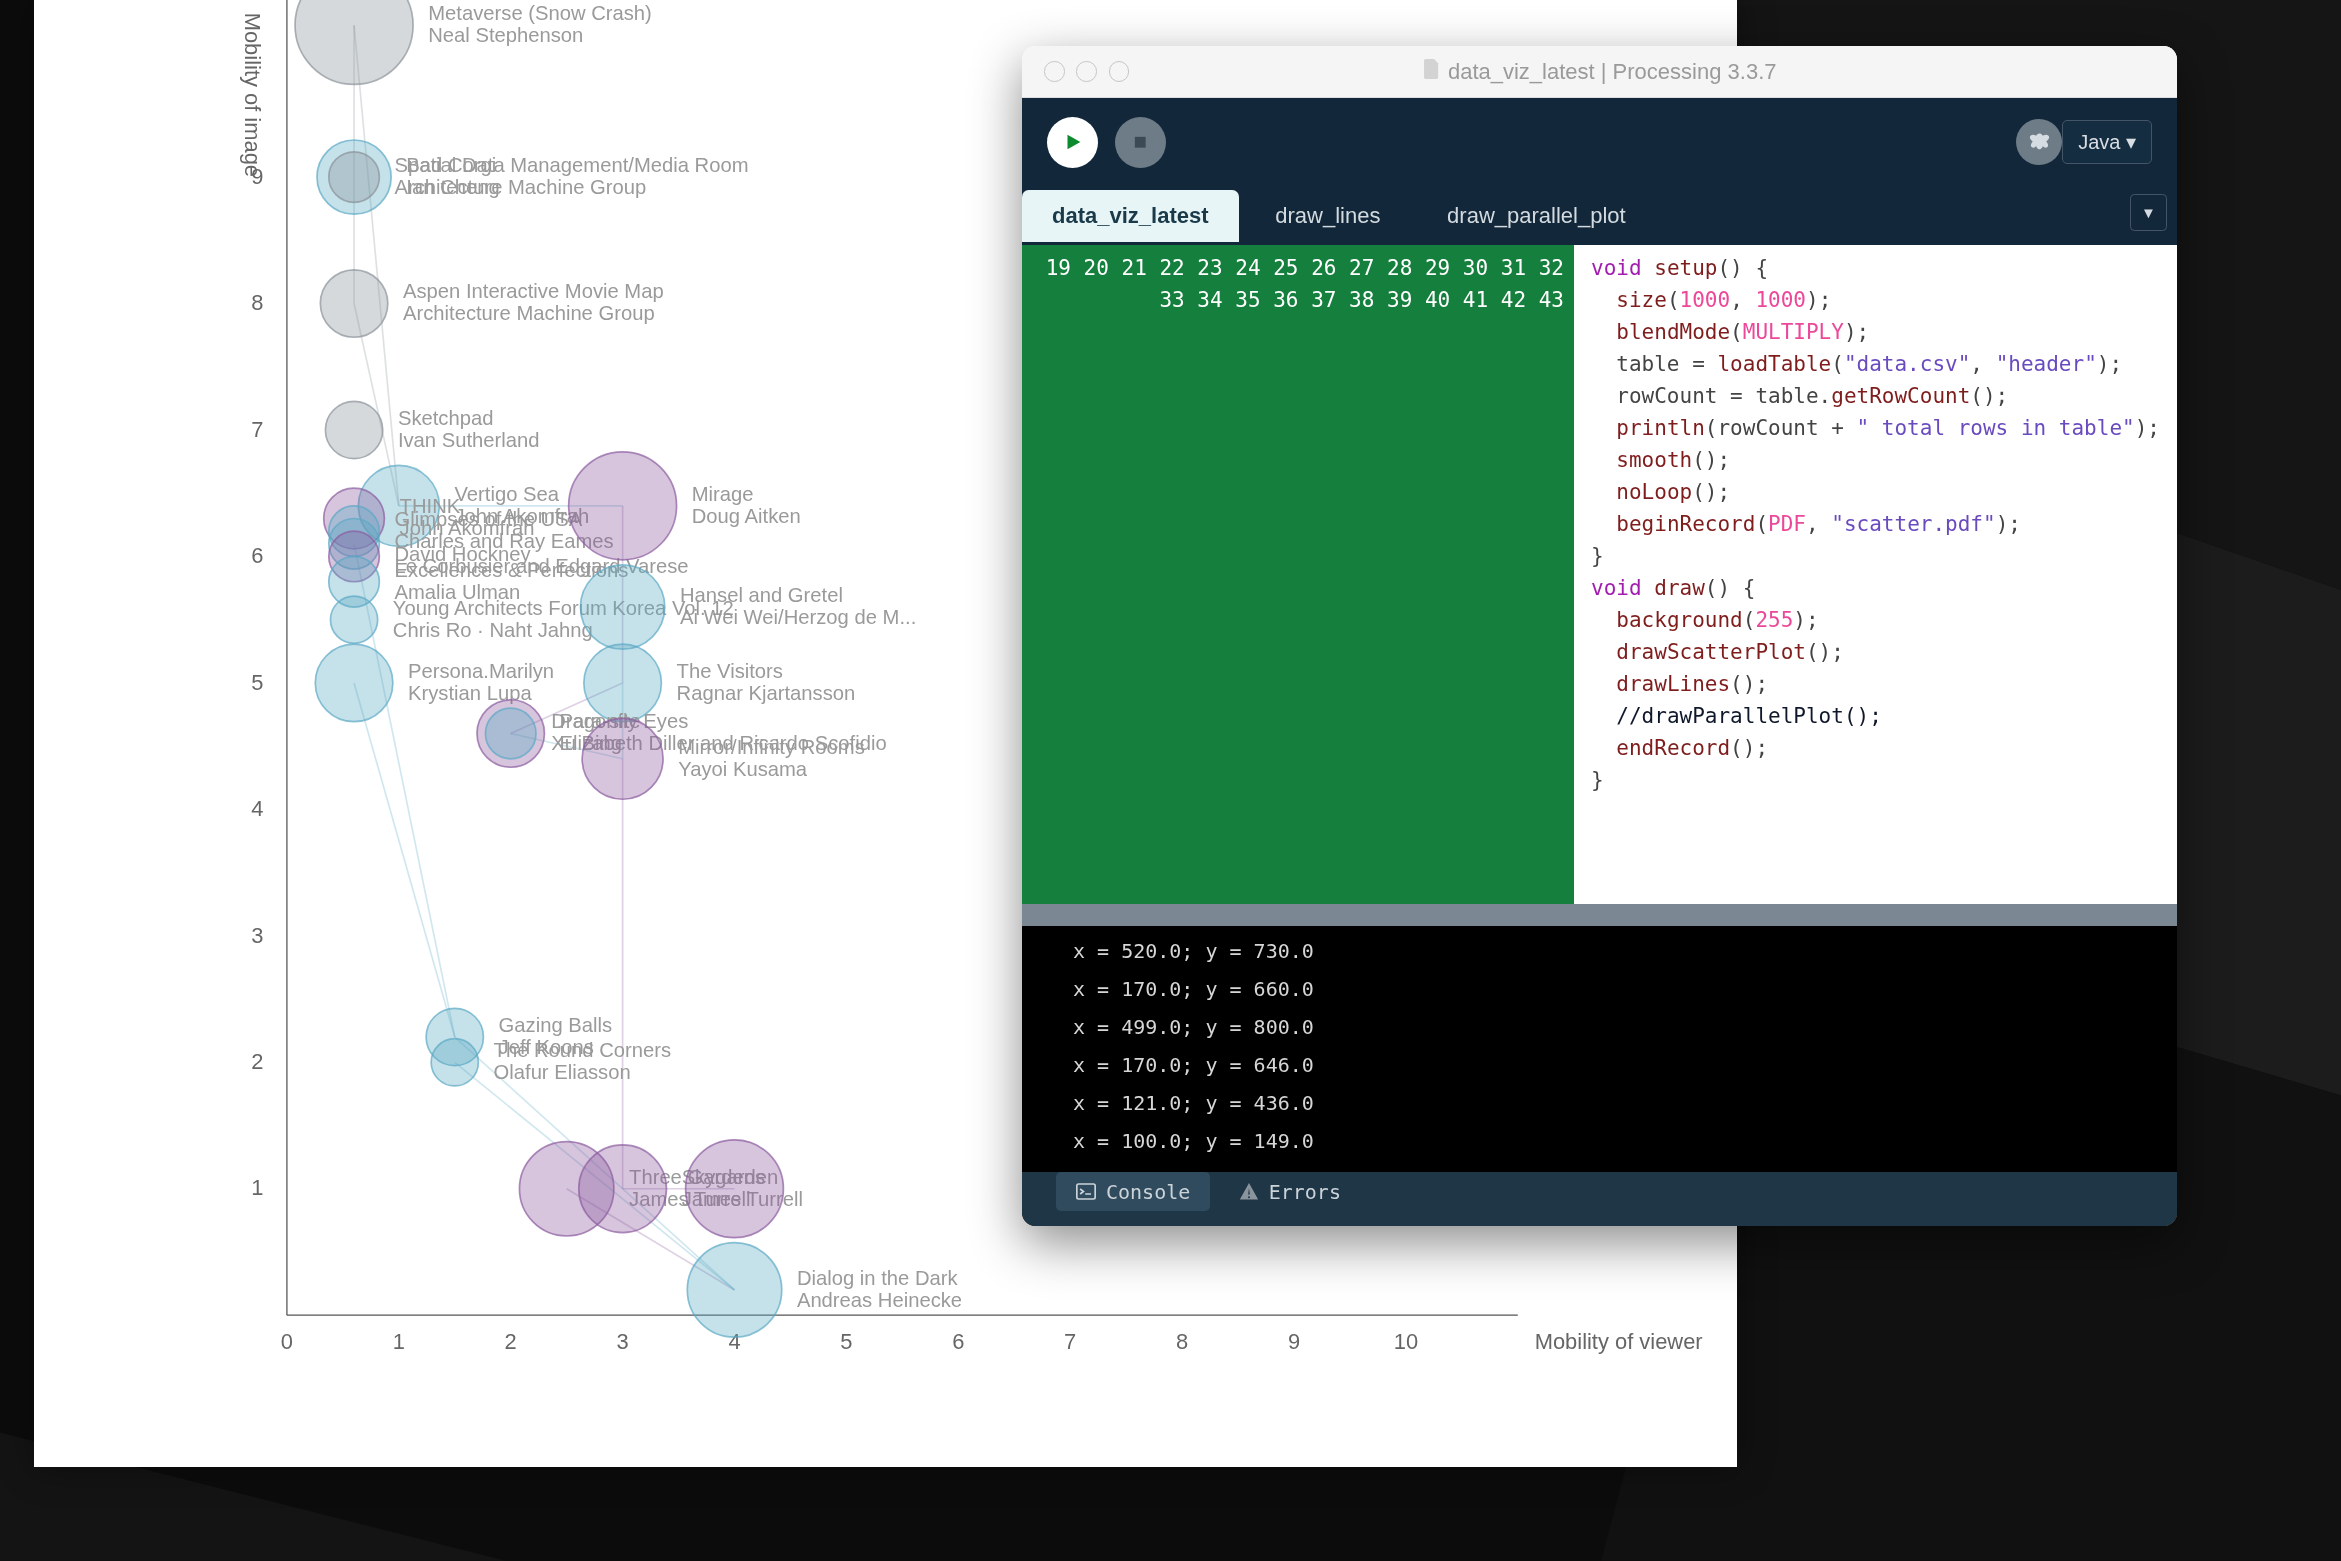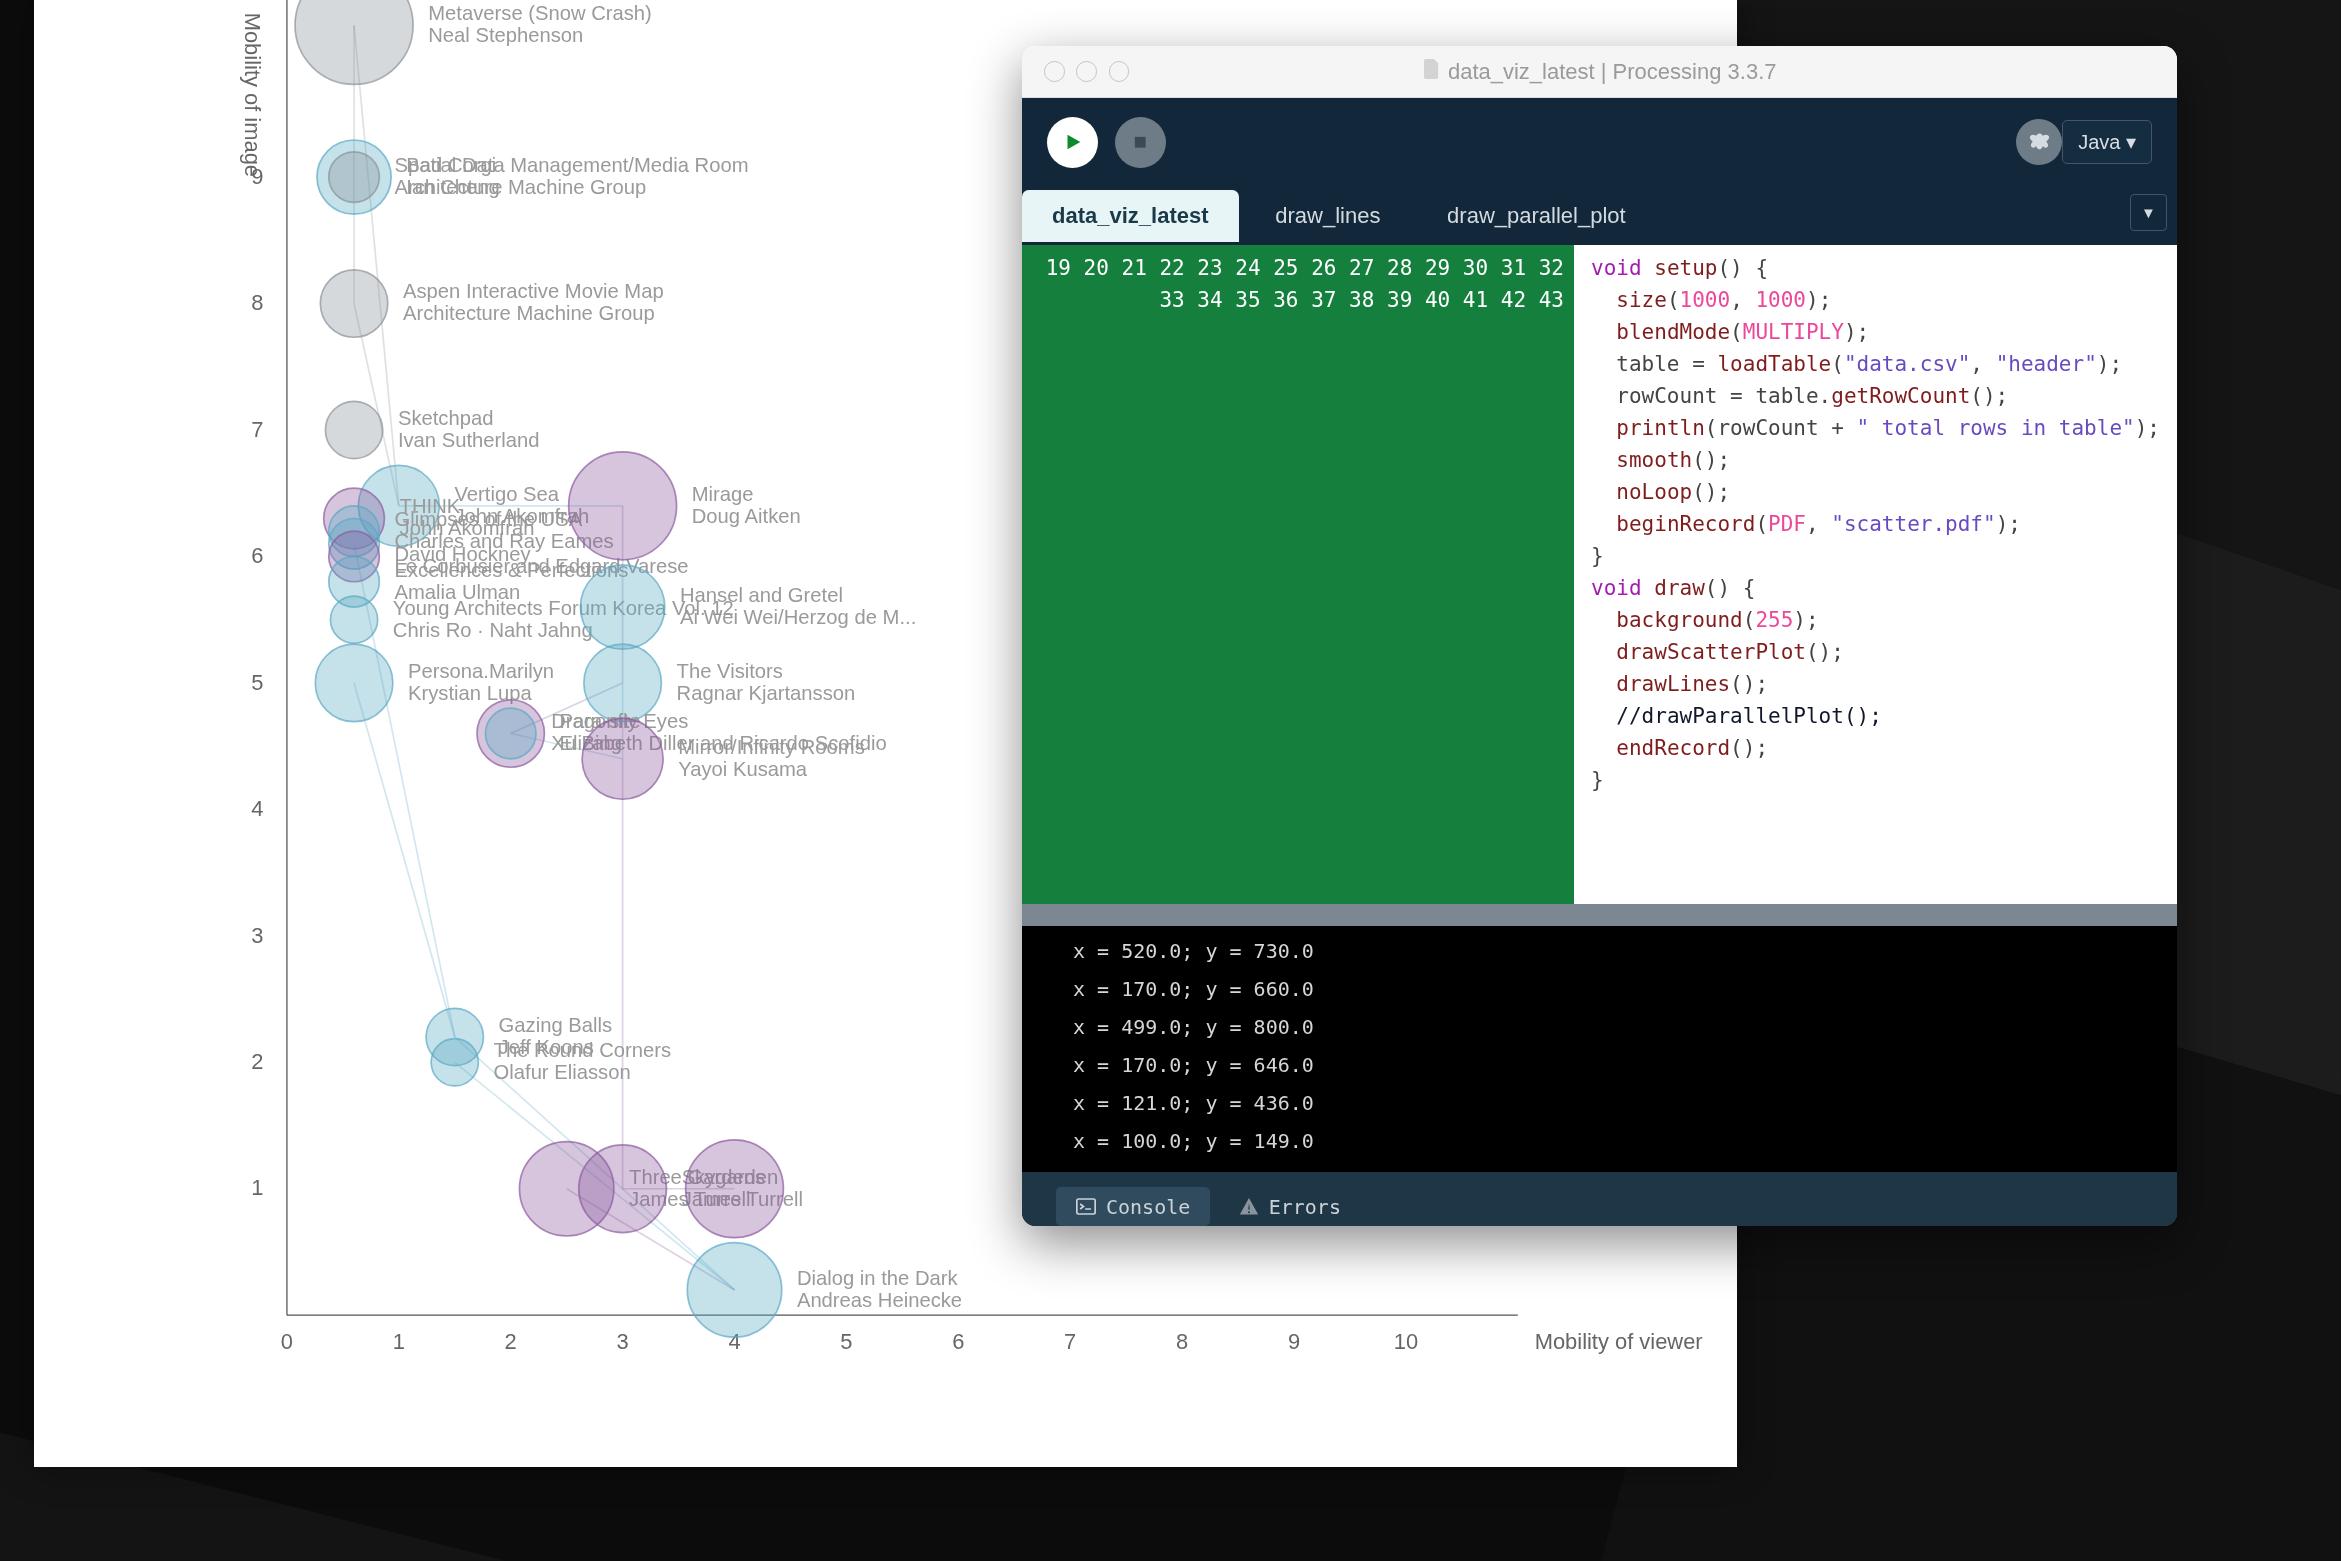--- a/index.html
+++ b/index.html
@@ -36,21 +36,21 @@
 .tok{position:relative;z-index:1}
 .kw{color:#a21caf}
 .fn{color:#7f1d1d}
 .lit{color:#ec4899}
 .str{color:#6a4bbf}
 .com{color:#0f172a}
 .op{color:#444}
 #console-wrap{background:#000;color:#d6d6d6;font-family:Menlo,Consolas,monospace;font-size:20px}
 #console-drag{height:22px;background:#7b8894}
 #console-out{padding:6.7px 51px 11.8px;line-height:38px;white-space:pre}
-#console-tabs{height:54px;background:#1f3646;display:flex;align-items:flex-end;padding-left:34px;gap:8.4px}
+#console-tabs{height:54px;background:#1f3646;display:flex;align-items:flex-start;padding-left:34px;gap:8.4px}
 .ctab{height:39px;padding:0 20px;display:flex;align-items:center;gap:10px;color:#cbd3d9;font-size:20px;border-radius:5px}
 .ctab.active{background:#304b5e}
 </style>
 </head>
 <body>
 
 <svg id="bg-geo" viewBox="0 0 2778 1852" preserveAspectRatio="none">
   <rect width="2778" height="1852" fill="#0c0c0c"></rect>
   <polygon points="1900,0 2778,0 2778,700 2200,500" fill="#151515"></polygon>
   <polygon points="2200,500 2778,700 2778,1300 2100,1100" fill="#1c1c1c"></polygon>

